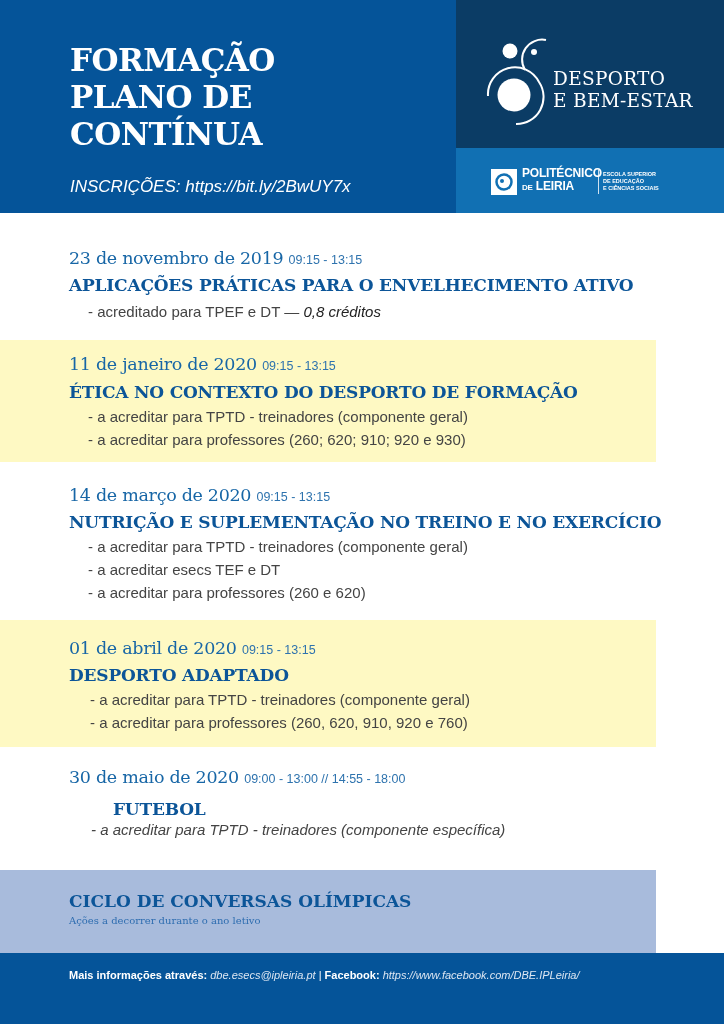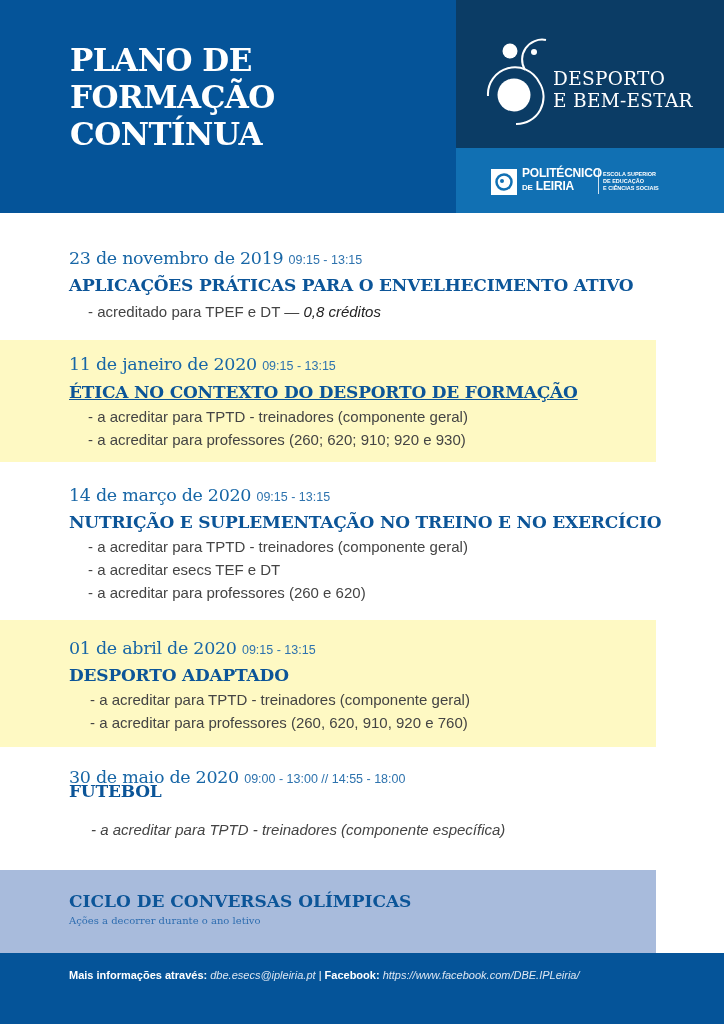--- a/index.html
+++ b/index.html
@@ -45,24 +45,25 @@
     .footer-text { position: absolute; left: 69px; top: 16px; color: #ffffff; font-size: 11px; white-space: nowrap; }
     .footer-text b { font-weight: bold; }
     .footer-text i { font-style: italic; color: #dce6f2; }
   </style>
 </head>
 <body>
 
 <div class="header">
   <div class="header-left">
     <div class="main-title">
+      <div>FORMAÇÃO</div>
       <div>PLANO DE</div>
-      <div>FORMAÇÃO</div>
       <div>CONTÍNUA</div>
     </div>
+    <div class="registration">INSCRIÇÕES: https://bit.ly/2BwUY7x</div>
   </div>
 
   <div class="header-right-top"></div>
   <svg class="logo-mark" viewBox="0 0 72 100">
     <circle cx="26" cy="19" r="7.5" fill="#ffffff"></circle>
     <circle cx="50" cy="20" r="3" fill="#ffffff"></circle>
     <circle cx="30" cy="63" r="16.5" fill="#ffffff"></circle>
     <path d="M 62 8 A 20 20 0 0 0 41 38" stroke="#ffffff" stroke-width="2" fill="none"></path>
     <path d="M 4 64 A 27 27 0 0 1 55 50 A 27 27 0 0 1 32 92" stroke="#ffffff" stroke-width="2" fill="none"></path>
   </svg>
@@ -96,21 +97,21 @@
   <div class="ev-title" style="top:62px;">APLICAÇÕES PRÁTICAS PARA O ENVELHECIMENTO ATIVO</div>
   <div class="ev-lines" style="top:87px;">
     <div><span>- acreditado para TPEF e DT — </span><em>0,8 créditos</em></div>
   </div>
 </div>
 
 <div class="section bg-light" style="top:340px;height:122px;">
   <div class="ev-date" style="top:14px;">
     <span>11 de janeiro de 2020</span> <span class="ev-time">09:15 - 13:15</span>
   </div>
-  <div class="ev-title" style="top:42px;text-decoration:underline;">ÉTICA NO CONTEXTO DO DESPORTO DE FORMAÇÃO</div>
+  <div class="ev-title" style="top:42px;">ÉTICA NO CONTEXTO DO DESPORTO DE FORMAÇÃO</div>
   <div class="ev-lines" style="top:65px;">
     <div>- a acreditar para TPTD - treinadores (componente geral)</div>
     <div>- a acreditar para professores (260; 620; 910; 920 e 930)</div>
   </div>
 </div>
 
 <div class="section bg-white" style="top:462px;height:158px;">
   <div class="ev-date" style="top:23px;">
     <span>14 de março de 2020</span> <span class="ev-time">09:15 - 13:15</span>
   </div>
@@ -130,21 +131,21 @@
   <div class="ev-lines" style="top:68px;left:90px;">
     <div>- a acreditar para TPTD - treinadores (componente geral)</div>
     <div>- a acreditar para professores (260, 620, 910, 920 e 760)</div>
   </div>
 </div>
 
 <div class="section bg-white" style="top:747px;height:123px;">
   <div class="ev-date" style="top:20px;">
     <span>30 de maio de 2020</span> <span class="ev-time">09:00 - 13:00 // 14:55 - 18:00</span>
   </div>
-  <div class="ev-title" style="top:34px;">FUTEBOL</div>
+  <div class="ev-title" style="top:52px;margin-left:44px;">FUTEBOL</div>
   <div class="ev-lines" style="top:71px;left:91px;font-style:italic;">
     <div>-  a acreditar para TPTD - treinadores (componente específica)</div>
   </div>
 </div>
 
 <div class="section bg-medium" style="top:870px;height:83px;"></div>
 <div class="cycle-title">CICLO DE CONVERSAS OLÍMPICAS</div>
 <div class="cycle-sub">Ações a decorrer durante o ano letivo</div>
 
 <div class="footer">

